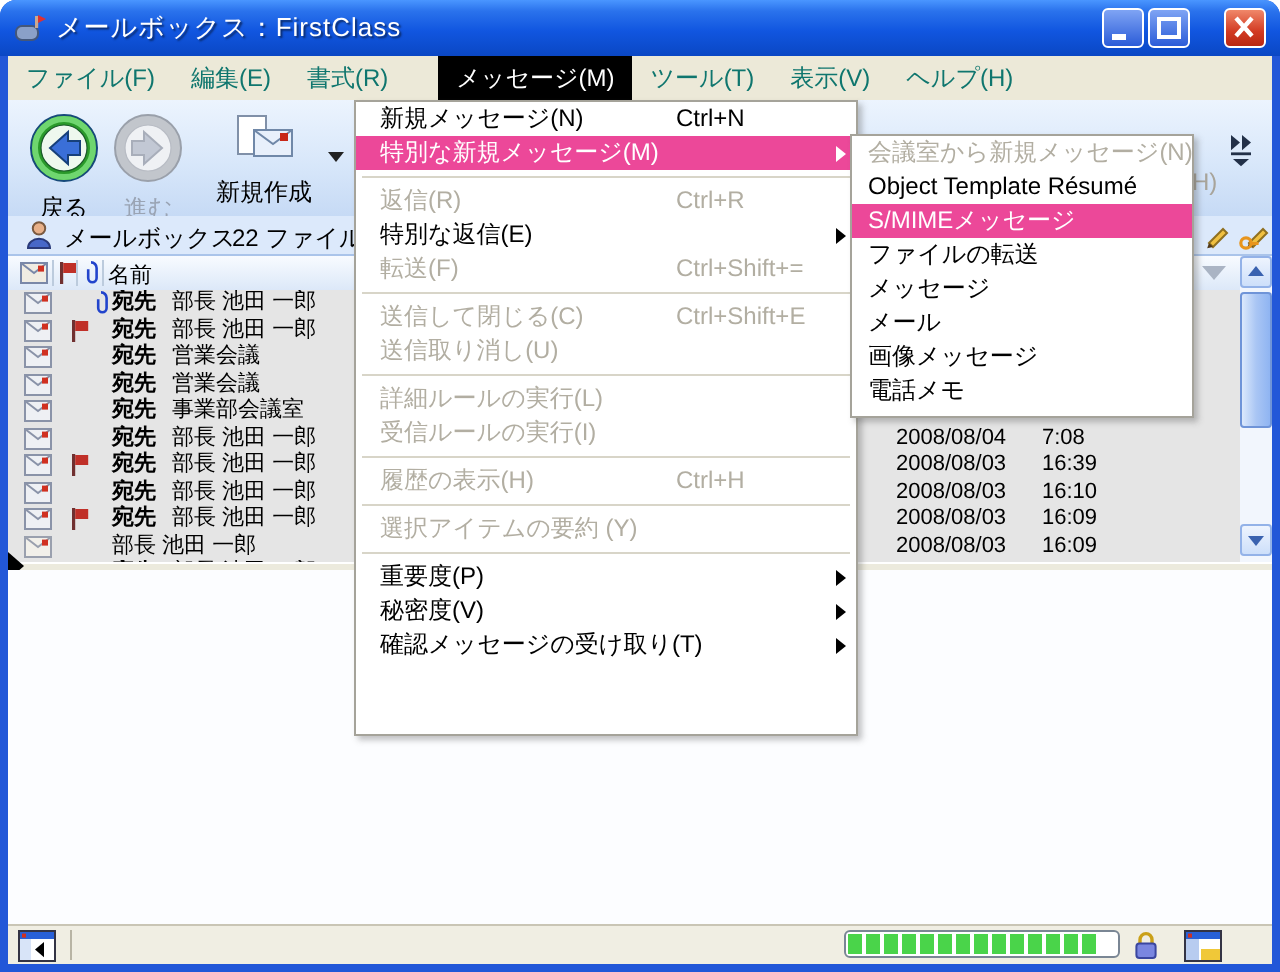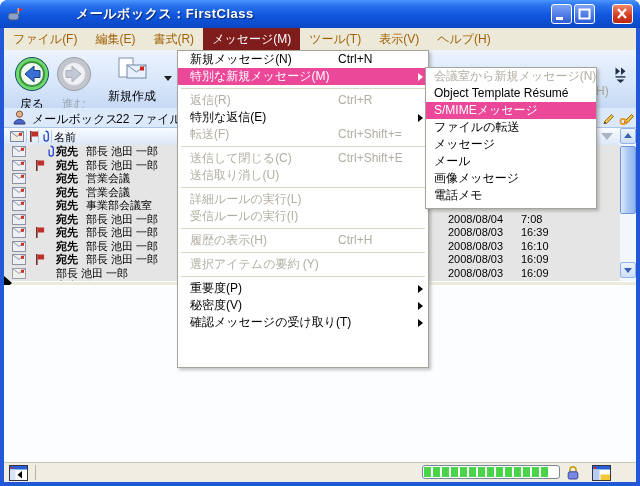--- a/index.html
+++ b/index.html
@@ -3,31 +3,31 @@
 <meta charset="utf-8">
 <style>
   html,body{margin:0;padding:0;width:640px;height:486px;overflow:hidden;background:#fff;
     font-family:"Liberation Sans","DejaVu Sans",sans-serif;}
   .window{position:relative;width:640px;height:486px;background:#2257d8;border-radius:8px 8px 0 0;overflow:hidden;}
   
   .titlebar{position:absolute;top:0;left:0;width:640px;height:28px;
     background:linear-gradient(180deg,#5medium 0%,#1057e0 45%,#0845c0 100%);
     background:linear-gradient(180deg,#4a96ff 0%,#2a72ec 20%,#1156e0 55%,#0a47c4 100%);}
   .title-icon{position:absolute;left:7px;top:6px;width:16px;height:16px;}
-  .title-text{position:absolute;left:28px;top:5px;color:#fff;font-weight:bold;font-size:13px;
-    text-shadow:1px 1px 1px #0a2a6a;letter-spacing:.5px;white-space:nowrap;margin-left:48px;}
+  .title-text{position:absolute;left:28px;top:5px;color:#fff;font-weight:normal;font-size:13px;
+    text-shadow:1px 1px 1px #0a2a6a;letter-spacing:.5px;white-space:nowrap;}
   .winbtn{position:absolute;top:4px;width:21px;height:20px;border:1px solid #fff;border-radius:3px;box-sizing:border-box;}
   .btn-min{right:68px;background:linear-gradient(180deg,#7fa4f4,#2b5cd8);}
   .btn-max{right:45px;background:linear-gradient(180deg,#7fa4f4,#2b5cd8);}
   .btn-close{right:7px;background:linear-gradient(180deg,#f0886a,#d23a22 60%,#b82812);}
   .winbtn svg{display:block;margin:2px auto;}
   
   .menubar{position:absolute;top:28px;left:4px;width:632px;height:22px;background:#ece9d8;font-size:12px;white-space:nowrap;}
-  .menubar .mbi{display:inline-block;padding:0 9px;line-height:22px;color:#a16207;}
-  .menubar .mbi.active{background:#7f1d1d;color:#fff;}
+  .menubar .mbi{display:inline-block;padding:0 9px;line-height:22px;color:#0f766e;}
+  .menubar .mbi.active{background:#000000;color:#fff;margin-left:16px;}
   
   .toolbar{position:absolute;top:50px;left:4px;width:632px;height:58px;
     background:linear-gradient(180deg,#ecf4fe 0%,#d8e7fa 55%,#c6daf5 100%);}
   .tbtn{position:absolute;text-align:center;font-size:12px;color:#000;}
   .tbtn .tlabel{display:block;margin-top:1px;}
   .tbtn.disabled .tlabel{color:#9aa4b4;text-align:center;}
   .tb-back{left:8px;top:6px;width:40px;}
   .tb-fwd{left:50px;top:6px;width:40px;}
   .tb-new{left:100px;top:6px;width:56px;}
   .new-drop{position:absolute;left:160px;top:26px;width:0;height:0;

